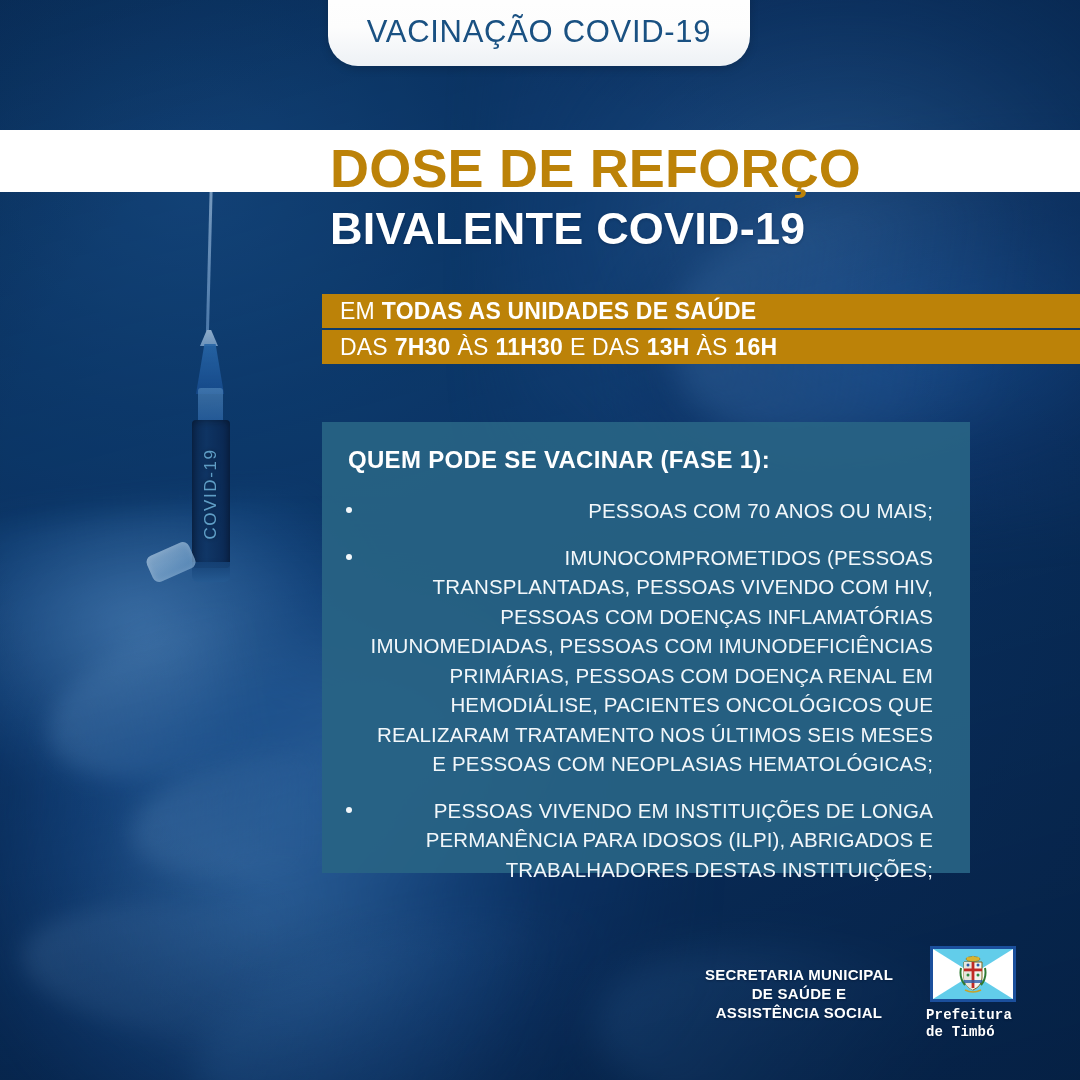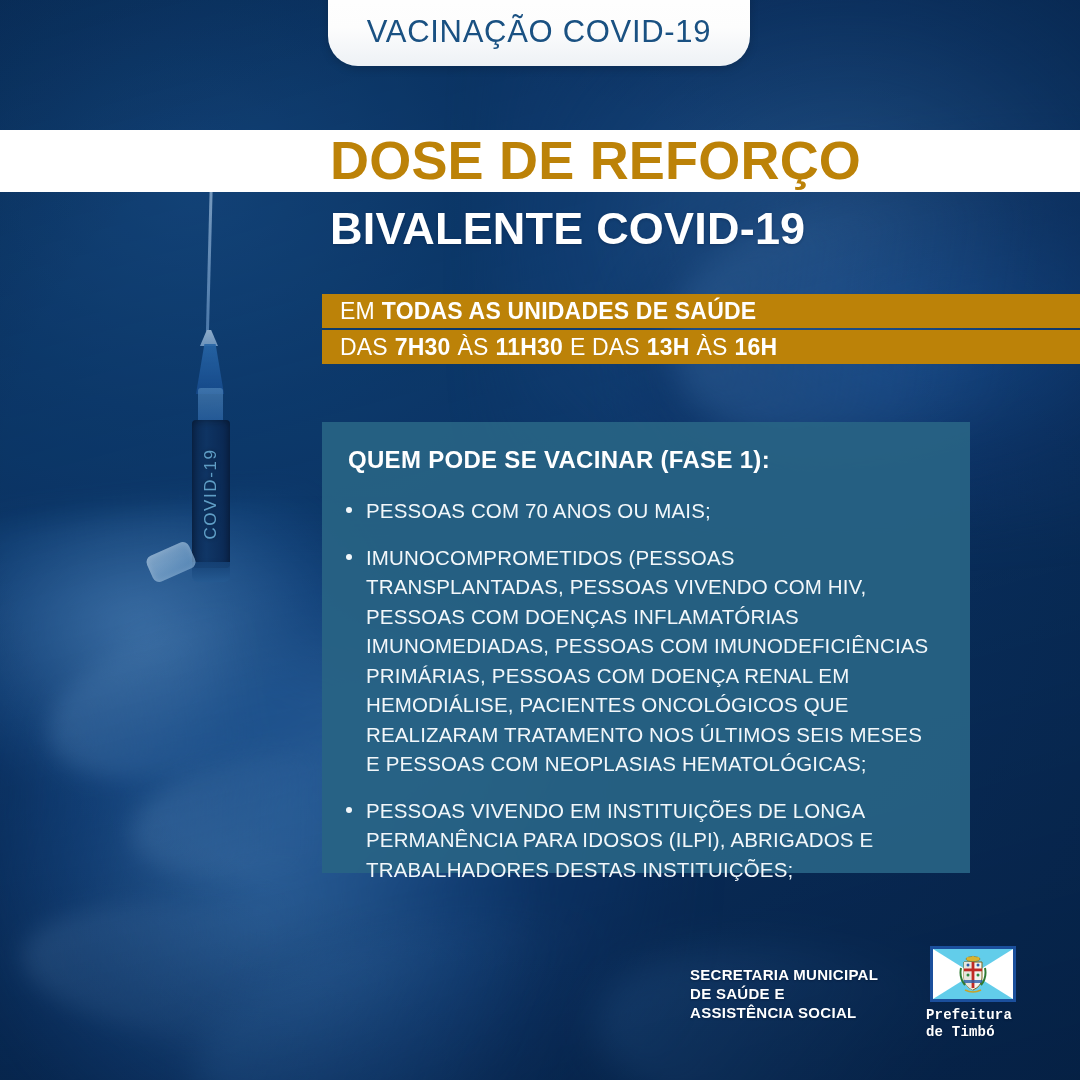--- a/index.html
+++ b/index.html
@@ -163,21 +163,21 @@
     white-space:nowrap;
     margin-top:47px;
   }
 
   
   .title-band {
     position:absolute; left:0; top:130px; width:1080px; height:62px;
     background:#ffffff;
   }
   .title-main {
-    position:absolute; left:330px; top:132px;
+    position:absolute; left:330px; top:140px;
     color:#bc8208;
     font-size:54px; font-weight:700; letter-spacing:.2px;
     line-height:56px;
     white-space:nowrap;
   }
   .title-sub {
     position:absolute; left:330px; top:204px;
     color:#ffffff;
     font-size:45px; font-weight:700; letter-spacing:.2px;
     line-height:50px;
@@ -219,37 +219,39 @@
   .info-list { list-style:none; }
   .info-item {
     position:relative;
     color:#f2f7fa;
     font-size:20.5px;
     font-weight:400;
     line-height:29.5px;
     letter-spacing:.15px;
     padding-left:28px;
     margin-bottom:17px;
+    text-align:right;
   }
   .info-item .bullet {
     position:absolute; left:8px; top:11px;
     width:6px; height:6px; border-radius:50%;
     background:#f2f7fa;
   }
 
   
   .footer {
     position:absolute; left:690px; top:946px;
     width:330px;
     display:flex; align-items:center; gap:18px;
   }
   .footer-text {
     color:#ffffff;
     font-size:15px; font-weight:700;
     line-height:19px; letter-spacing:.3px;
+    text-align:center;
     text-shadow:0 1px 2px rgba(0,18,45,.45);
     flex:1;
   }
   .logo-block { width:94px; text-align:left;font-family:Liberation Mono, monospace; }
   .logo-flag {
     width:86px; height:56px;
     margin:0 auto;
     position:relative;
     background:#1b4f9c;
     border:3px solid #1b4f9c;

